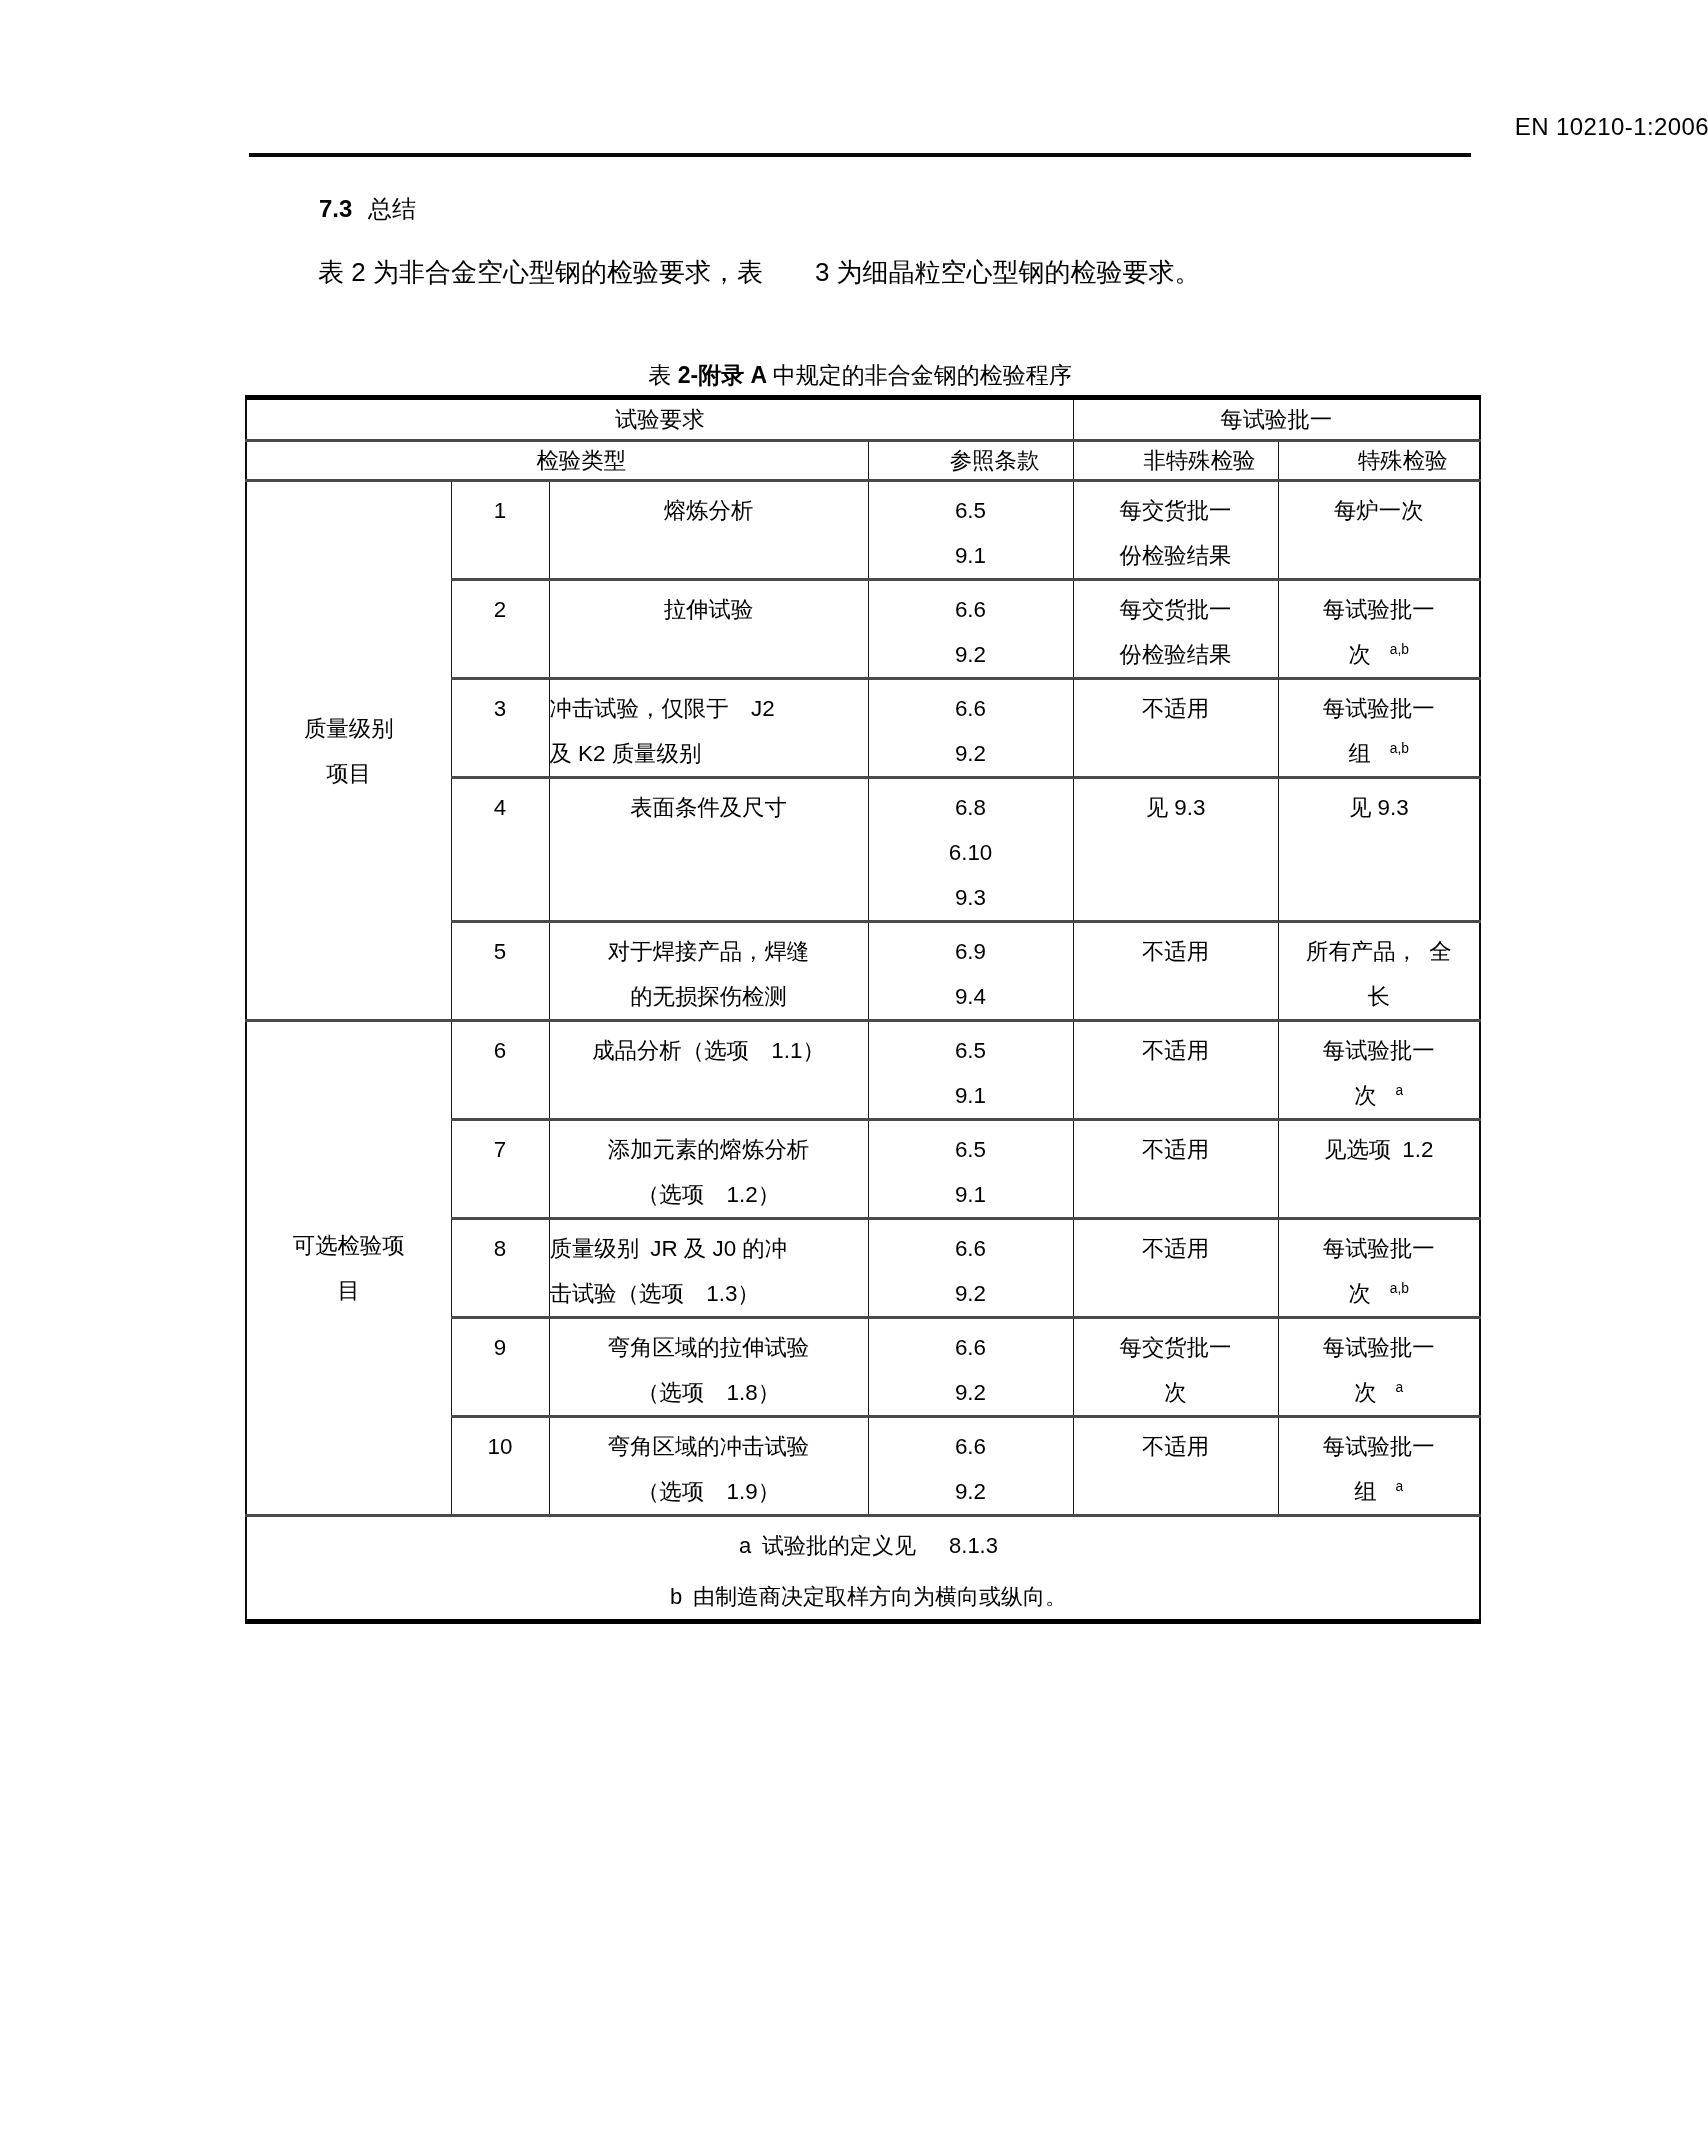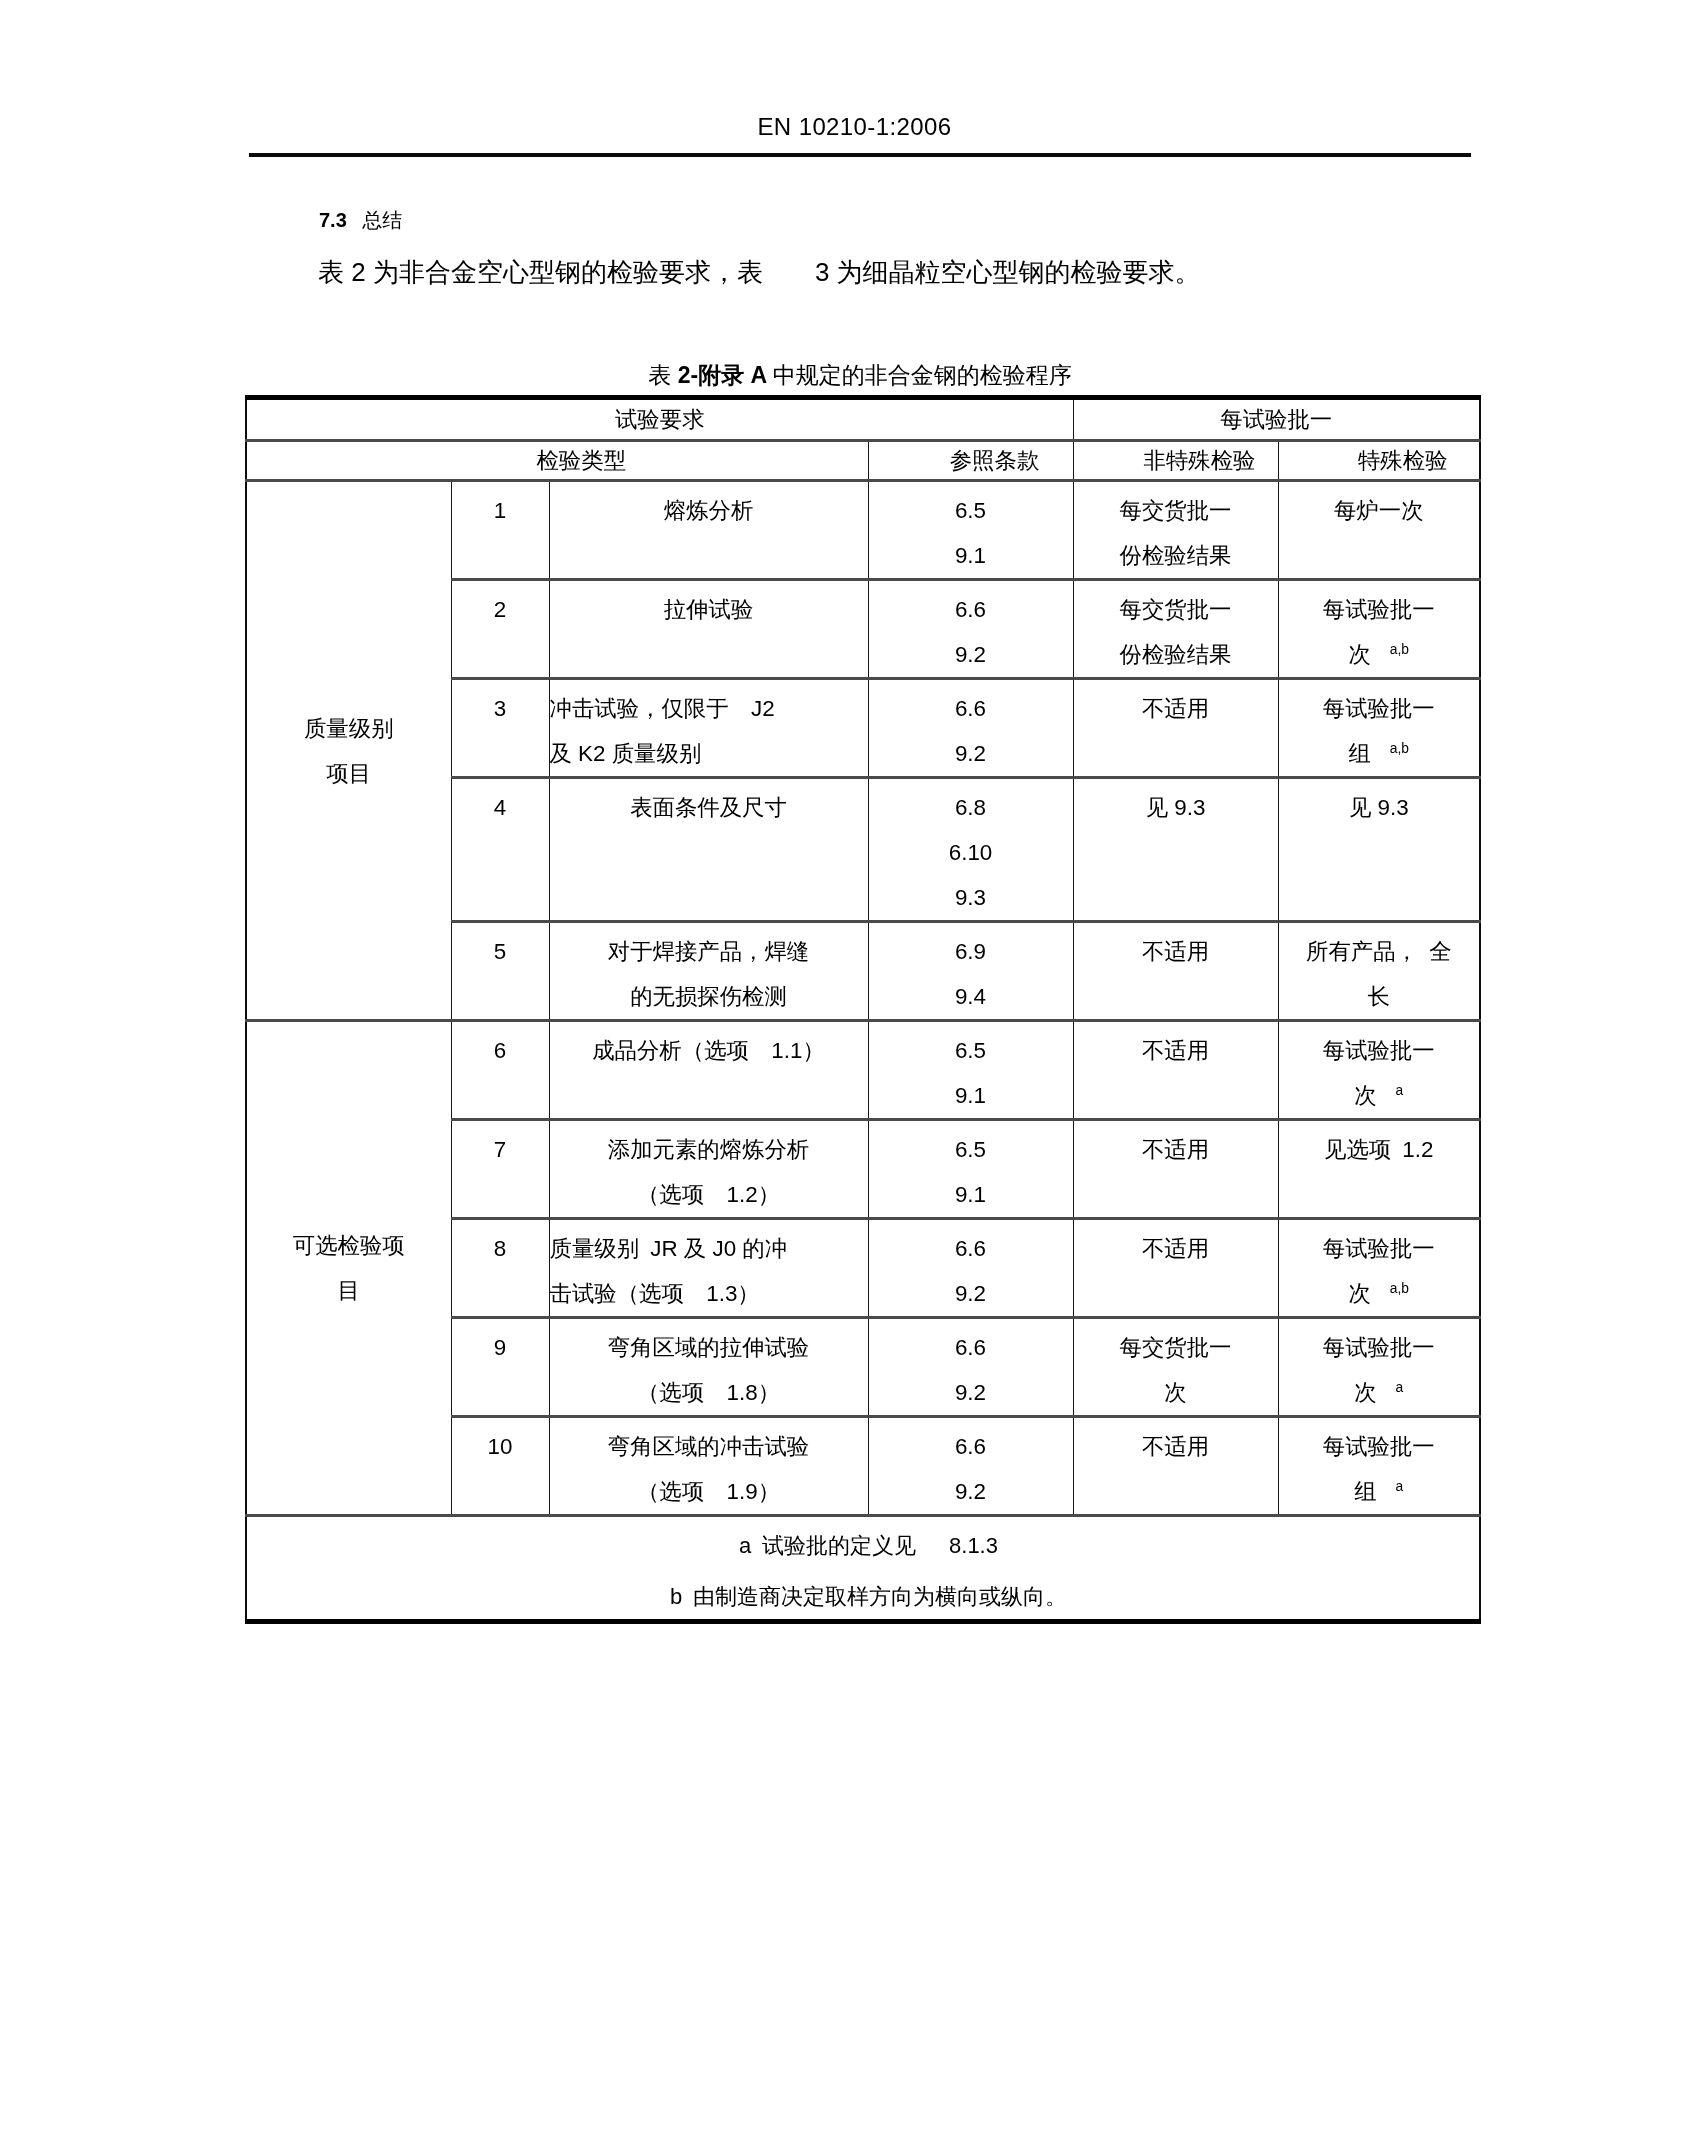--- a/index.html
+++ b/index.html
@@ -6,30 +6,30 @@
   .page {
     position:relative;
     width:1709px; height:2419px;
     background:#ffffff;
     font-family:"Liberation Sans", sans-serif;
     color:#000;
     overflow:hidden;
   }
   .doc-header {
     position:absolute; top:113px; left:0; width:100%;
-    text-align:center; font-size:24px; font-weight:500;
+    text-align:right; font-size:24px; font-weight:500;
     letter-spacing:0.4px;
   }
   .header-rule {
     position:absolute; top:153px; left:249px; width:1222px; height:4.3px;
     background:#0a0a0a;
   }
   .section-heading {
-    position:absolute; top:207px; left:319px;
-    font-size:20px; white-space:pre-wrap;
+    position:absolute; top:193px; left:319px;
+    font-size:24px; white-space:pre-wrap;
   }
   .section-heading .sec-no { font-weight:700; margin-right:15.5px; }
   .intro {
     position:absolute; top:255px; left:318px;
     font-size:26px; white-space:pre-wrap;
   }
   .table-title {
     position:absolute; top:360px; left:249px; width:1222px;
     text-align:center; font-size:23px; white-space:pre-wrap;
   }

